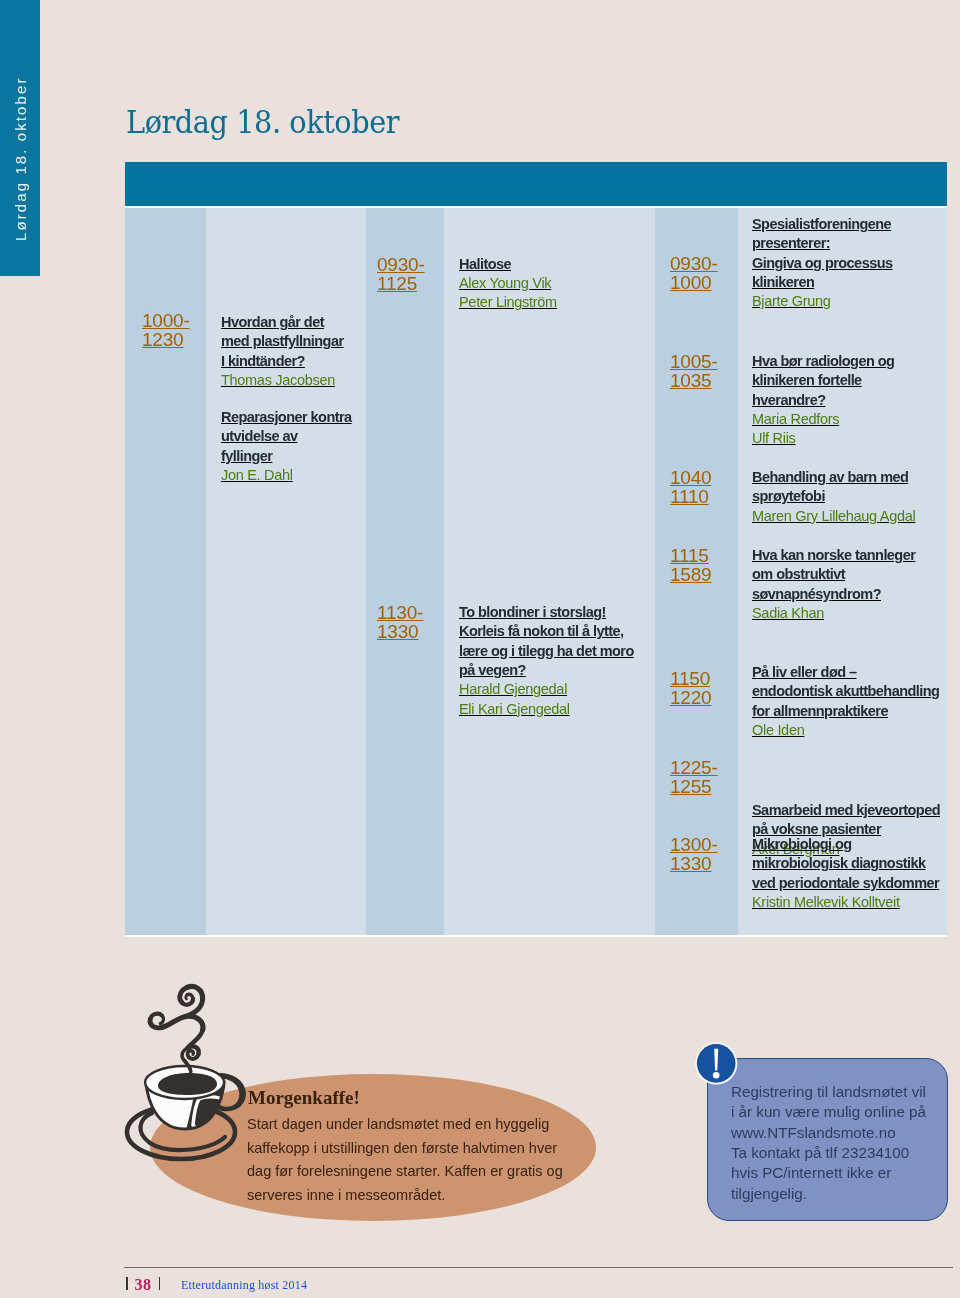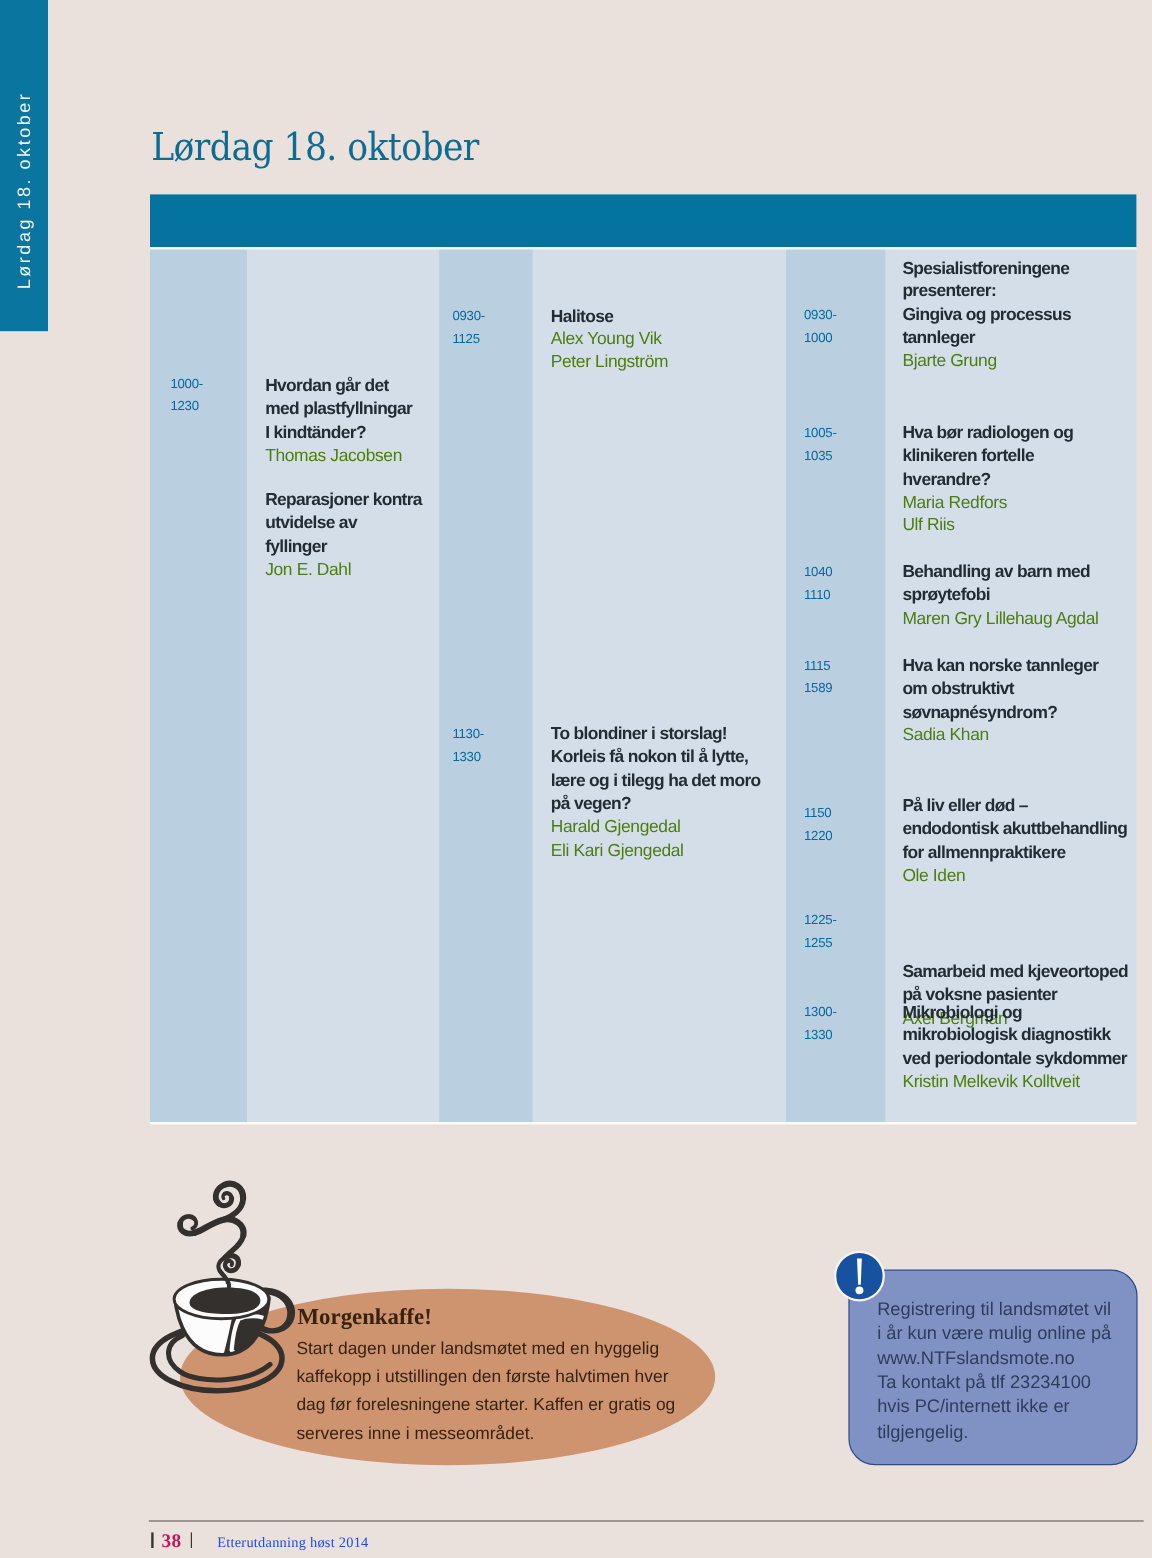--- a/index.html
+++ b/index.html
@@ -30,22 +30,22 @@
   .col{position:absolute;top:0;height:727px;}
   .col.dark{background:#bacfdf;}
   .col.light{background:#d4dee9;}
   .c0{left:0px;width:81px;}
   .c1{left:81px;width:160px;}
   .c2{left:241px;width:78px;}
   .c3{left:319px;width:211px;}
   .c4{left:530px;width:83px;}
   .c5{left:613px;width:209px;}
 
-  .blk{position:absolute;}
-  .time{color:#0369a1;font-size:11px;line-height:19.35px;letter-spacing:-0.2px;white-space:nowrap;}
+  .blk{position:absolute;text-decoration:underline;}
+  .time{color:#a16207;font-size:19px;line-height:19.35px;letter-spacing:-0.2px;white-space:nowrap;}
   .ttl{color:#232b33;font-size:14.5px;line-height:19.35px;font-weight:bold;letter-spacing:-0.55px;white-space:nowrap;}
   .spk{color:#4d7c0f;font-size:14.5px;line-height:19.35px;letter-spacing:-0.3px;white-space:nowrap;}
 
   
   .coffee-ellipse{position:absolute;left:150px;top:1074px;width:446px;height:147px;
       border-radius:50%;background:#ce9470;}
   .coffee-head{position:absolute;left:248px;top:1088px;font-family:"Liberation Serif",serif;
       font-weight:bold;font-size:19px;color:#37210f;line-height:20px;white-space:nowrap;}
   .coffee-body{position:absolute;left:247px;top:1113px;font-size:14.5px;color:#37210f;
       line-height:23.5px;white-space:nowrap;}
@@ -125,21 +125,21 @@
   <div class="spk">Eli Kari Gjengedal</div>
 </div>
 <div class="blk time" style="left:670px;top:254px;">
   <div>0930-</div>
   <div>1000</div>
 </div>
 <div class="blk" style="left:752px;top:215px;">
   <div class="ttl">Spesialistforeningene</div>
   <div class="ttl">presenterer:</div>
   <div class="ttl">Gingiva og processus</div>
-  <div class="ttl">tannleger</div>
+  <div class="ttl">klinikeren</div>
   <div class="spk">Bjarte Grung</div>
 </div>
 <div class="blk time" style="left:670px;top:352px;">
   <div>1005-</div>
   <div>1035</div>
 </div>
 <div class="blk" style="left:752px;top:352px;">
   <div class="ttl">Hva bør radiologen og</div>
   <div class="ttl">klinikeren fortelle</div>
   <div class="ttl">hverandre?</div>

